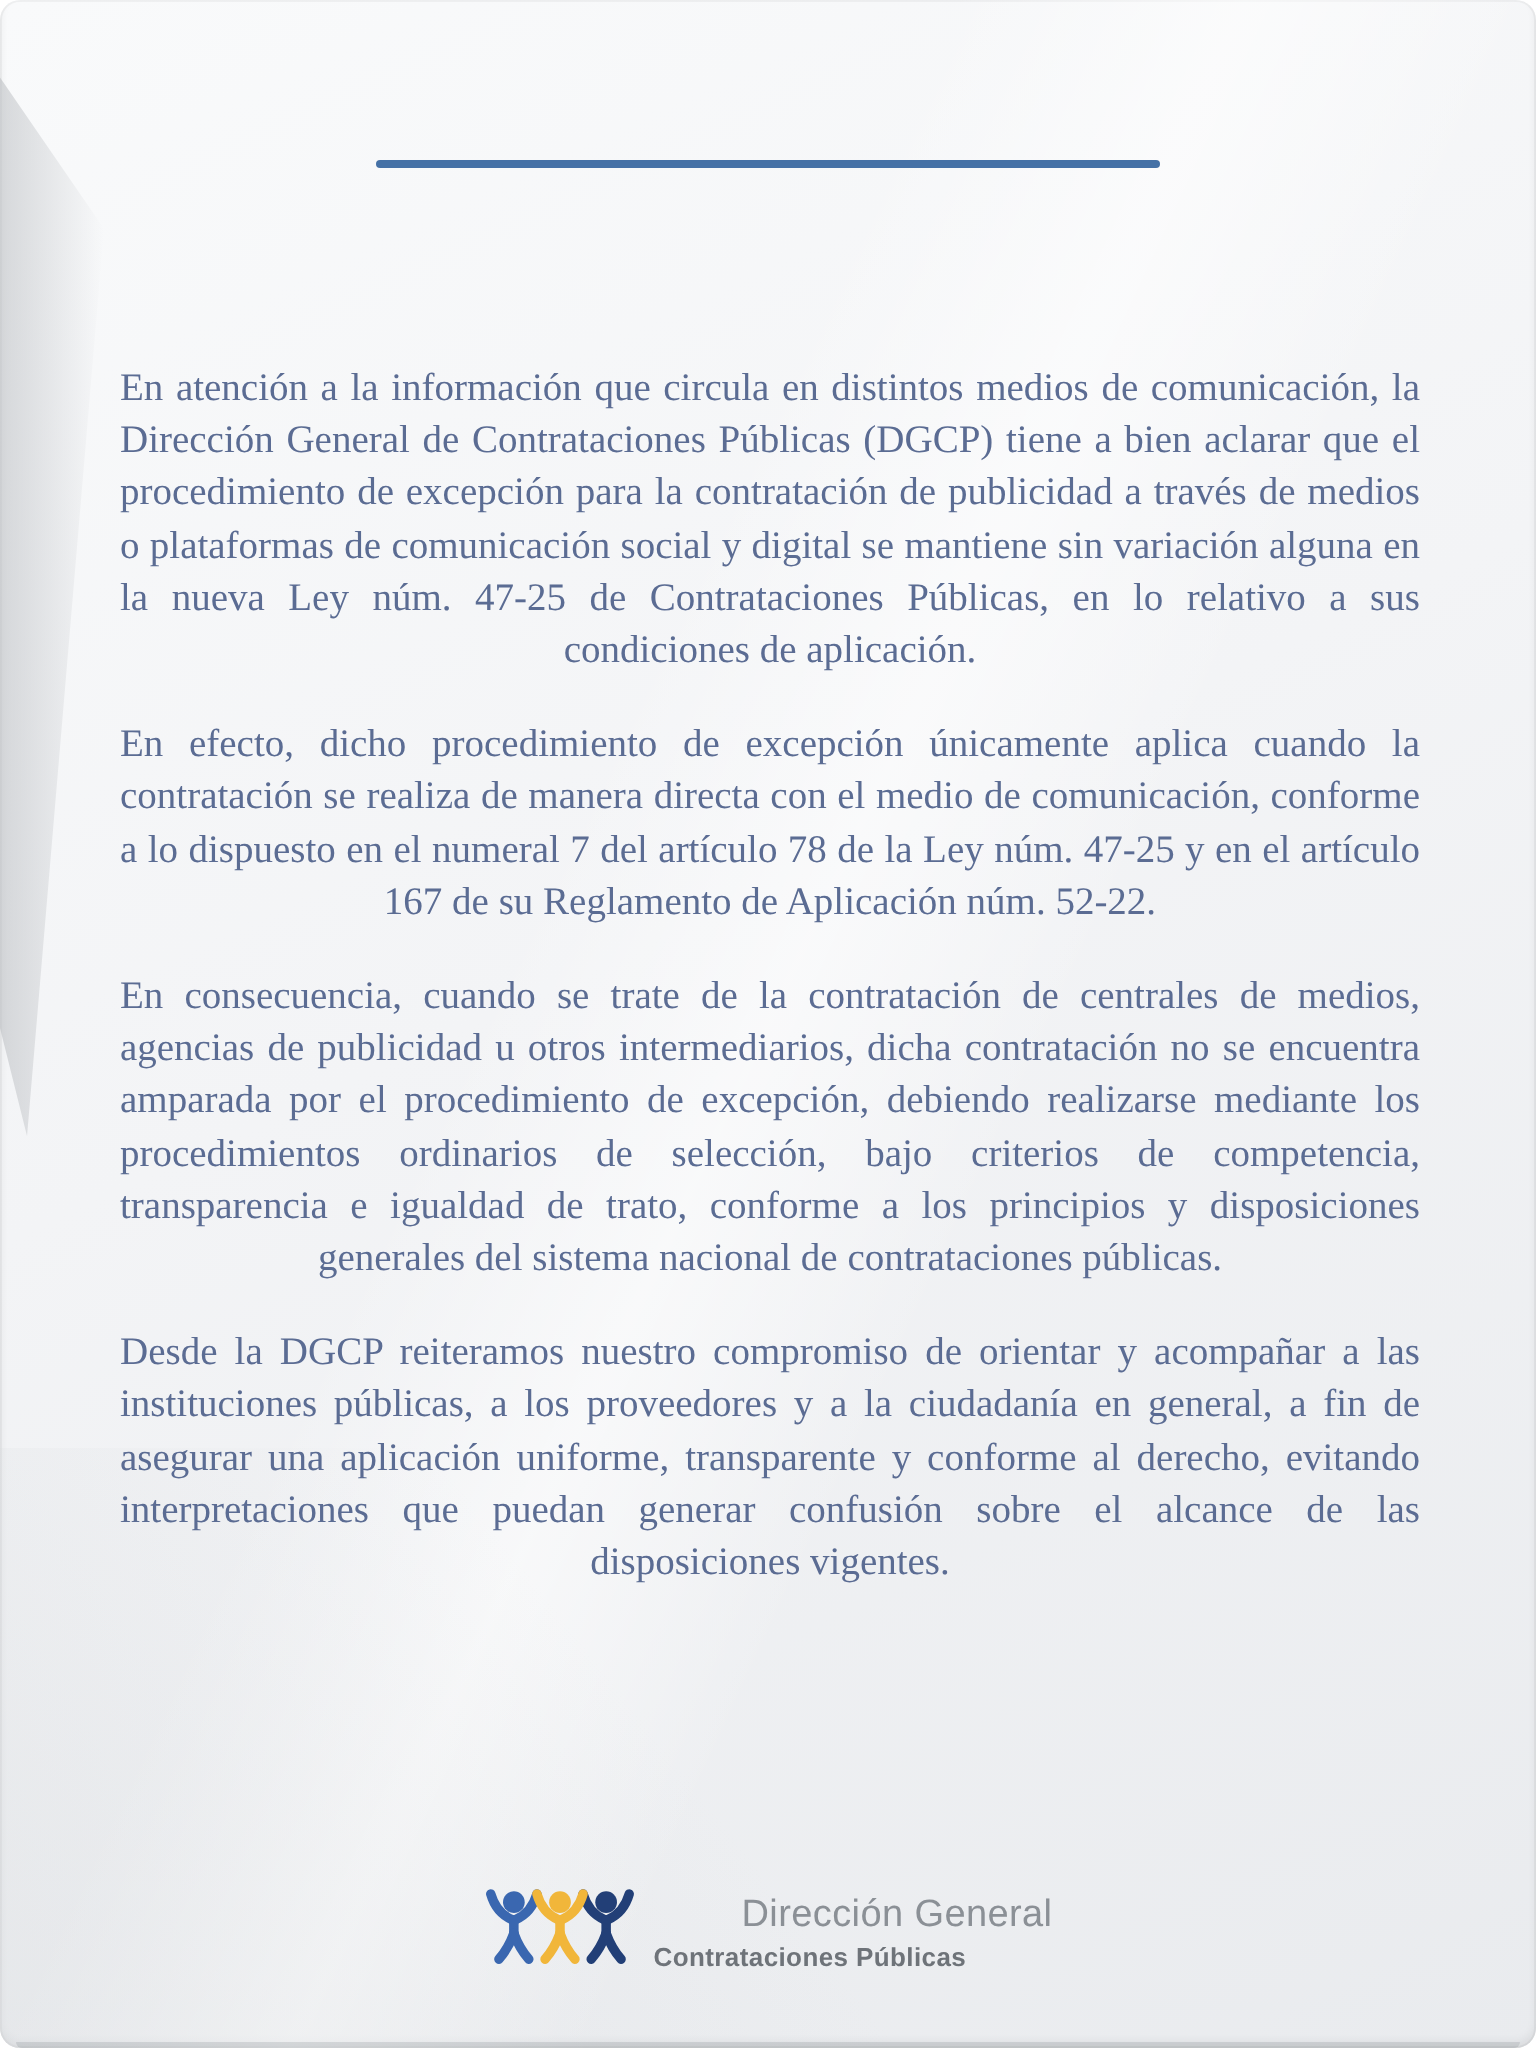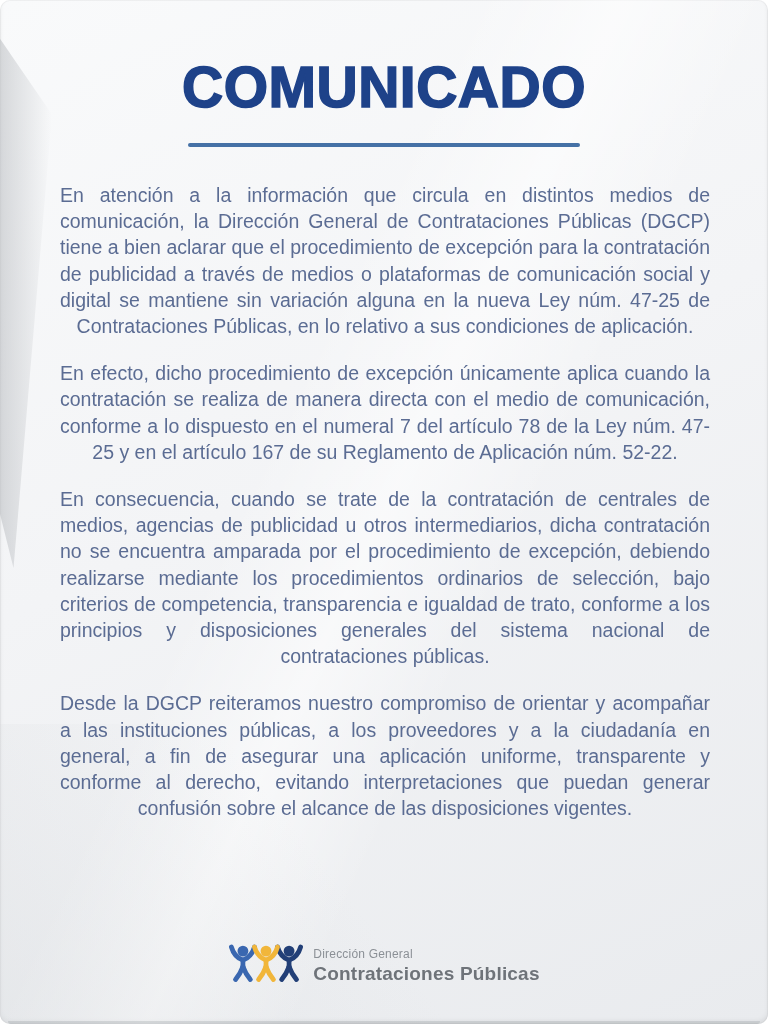--- a/index.html
+++ b/index.html
@@ -77,57 +77,58 @@
     right: 58px;
     top: 182px;
   }
   main.body-text p {
     margin: 0 0 21px 0;
     font-size: 19.5px;
     line-height: 26.2px;
     color: #5b6c93;
     text-align: justify;
     text-align-last: center;
+    font-family: Liberation Serif, serif;
   }
 
   footer.logo-block {
     position: absolute;
     left: 0;
     bottom: 30px;
     width: 100%;
     display: flex;
     justify-content: center;
     align-items: center;
     gap: 9px;
   }
   .logo-icon { display: block; }
   .logo-text { text-align: left; }
   .logo-line1 {
-    font-size: 12px;
+    font-size: 19px;
     color: #8b9096;
     letter-spacing: 0.2px;
+    margin-left: 44px;
   }
   .logo-line2 {
-    font-size: 19px;
+    font-size: 13px;
     font-weight: bold;
     color: #6e7379;
     letter-spacing: 0.2px;
     margin-top: 2px;
   }
 </style>
 </head>
 <body>
 
 <div class="page">
   <div class="swoosh-left"></div>
   <div class="swoosh-diag"></div>
   <div class="swoosh-bottom"></div>
 
   <header>
-    <h1 class="title">COMUNICADO</h1>
     <div class="title-underline"></div>
   </header>
 
   <main class="body-text">
     <p>En atención a la información que circula en distintos medios de comunicación, la Dirección General de Contrataciones Públicas (DGCP) tiene a bien aclarar que el procedimiento de excepción para la contratación de publicidad a través de medios o plataformas de comunicación social y digital se mantiene sin variación alguna en la nueva Ley núm. 47-25 de Contrataciones Públicas, en lo relativo a sus condiciones de aplicación.</p>
     <p>En efecto, dicho procedimiento de excepción únicamente aplica cuando la contratación se realiza de manera directa con el medio de comunicación, conforme a lo dispuesto en el numeral 7 del artículo 78 de la Ley núm. 47-25 y en el artículo 167 de su Reglamento de Aplicación núm. 52-22.</p>
     <p>En consecuencia, cuando se trate de la contratación de centrales de medios, agencias de publicidad u otros intermediarios, dicha contratación no se encuentra amparada por el procedimiento de excepción, debiendo realizarse mediante los procedimientos ordinarios de selección, bajo criterios de competencia, transparencia e igualdad de trato, conforme a los principios y disposiciones generales del sistema nacional de contrataciones públicas.</p>
     <p>Desde la DGCP reiteramos nuestro compromiso de orientar y acompañar a las instituciones públicas, a los proveedores y a la ciudadanía en general, a fin de asegurar una aplicación uniforme, transparente y conforme al derecho, evitando interpretaciones que puedan generar confusión sobre el alcance de las disposiciones vigentes.</p>
   </main>
 

